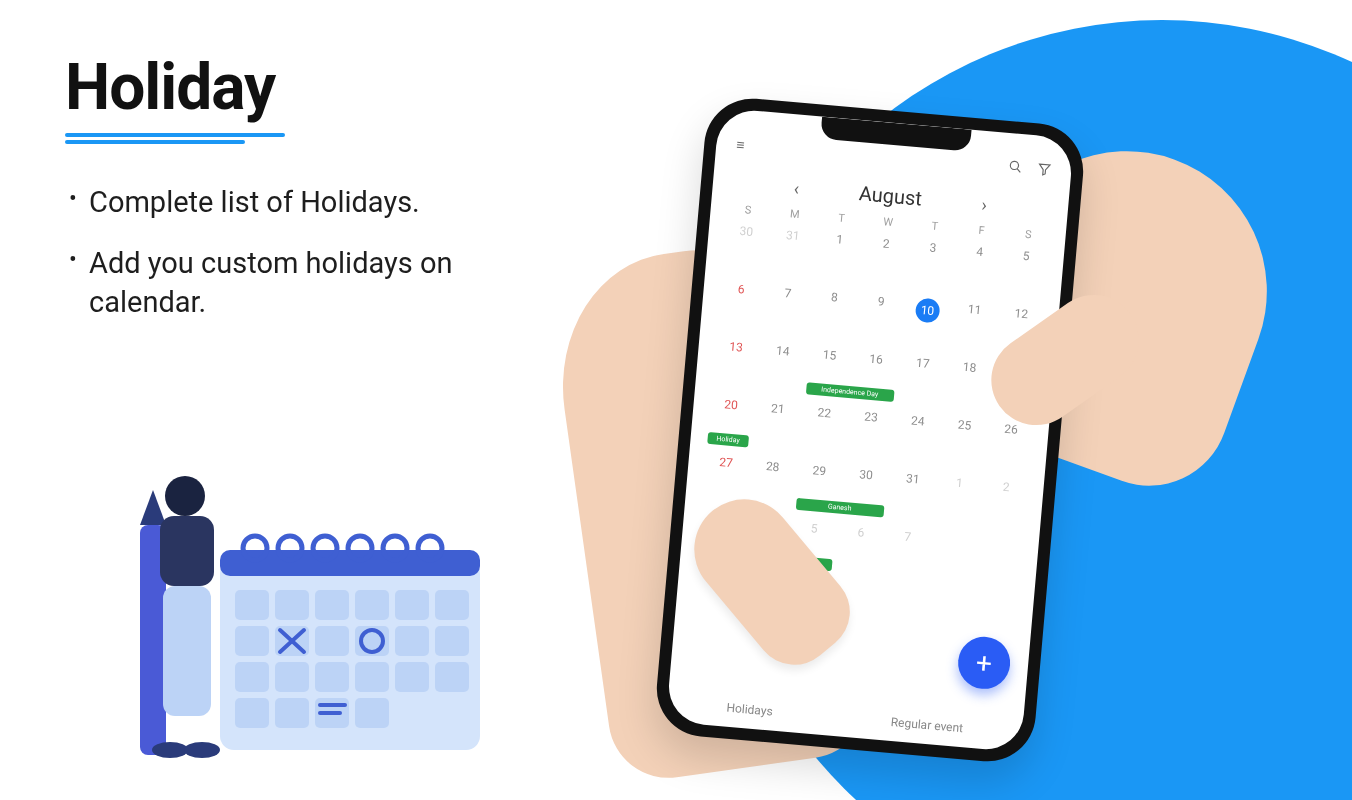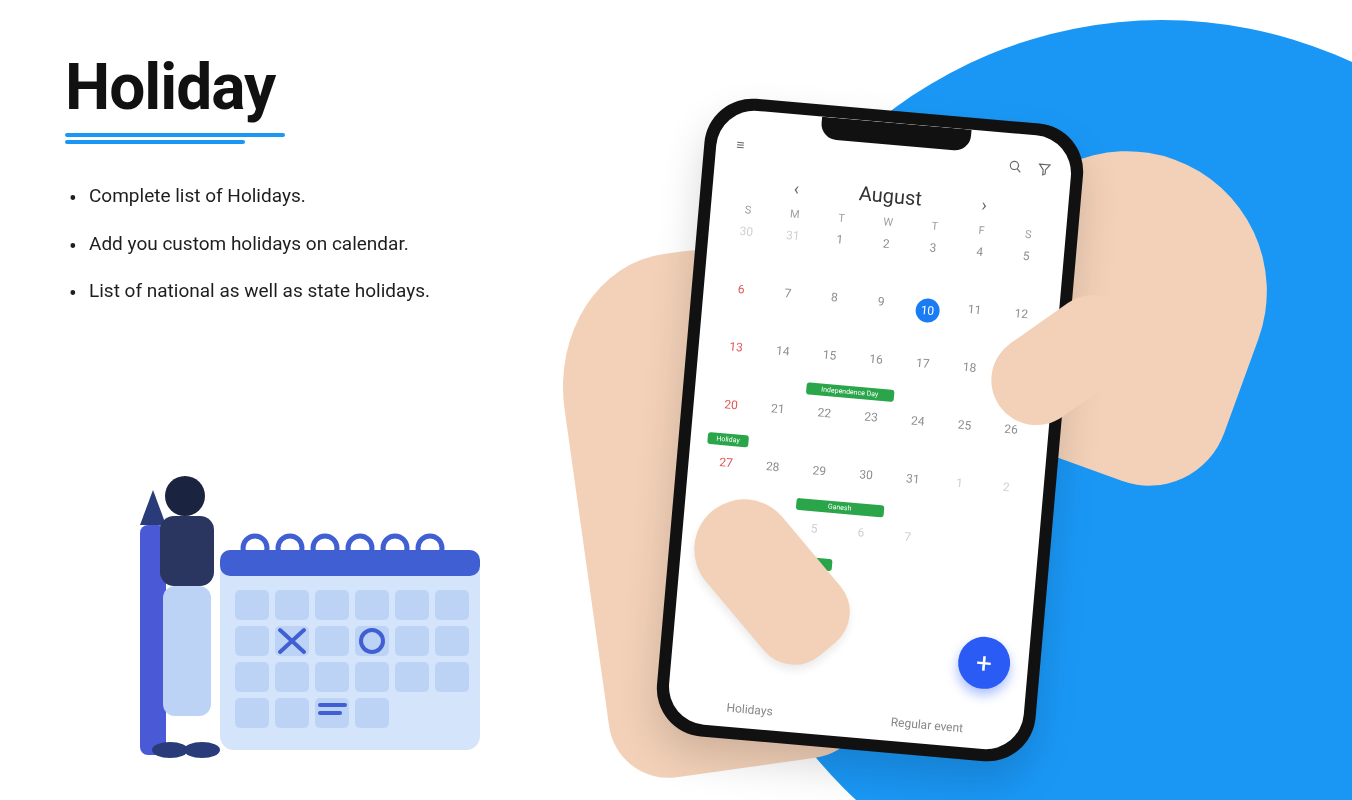--- a/index.html
+++ b/index.html
@@ -50,21 +50,21 @@
   }
   .underline::before { top: 0; width: 220px; }
   .underline::after  { top: 7px; width: 180px; }
   .bullets {
     margin-top: 40px;
     list-style: none;
   }
   .bullets li {
     position: relative;
     padding-left: 24px;
-    font-size: 19px;
+    font-size: 29px;
     line-height: 1.35;
     color: #1e1e1e;
     margin-bottom: 22px;
   }
   .bullets li::before {
     content: "•";
     position: absolute;
     left: 4px;
     top: 0;
     font-size: 23px;
@@ -262,21 +262,20 @@
 <body>
 
 <div class="bg-circle"></div>
 
 <div class="left-panel">
   <div class="title">Holiday</div>
   <div class="underline"></div>
   <ul class="bullets">
     <li>Complete list of Holidays.</li>
     <li>Add you custom holidays on calendar.</li>
-    <li>List of national as well as state holidays.</li>
   </ul>
 </div>
 
 <div class="illu">
   <svg viewBox="0 0 400 340">
 
     <rect x="130" y="130" width="260" height="190" rx="14" fill="#d4e4fb"></rect>
     <rect x="130" y="120" width="260" height="26" rx="10" fill="#3f5fd2"></rect>
 
     <g stroke="#3f5fd2" stroke-width="5" fill="none">

